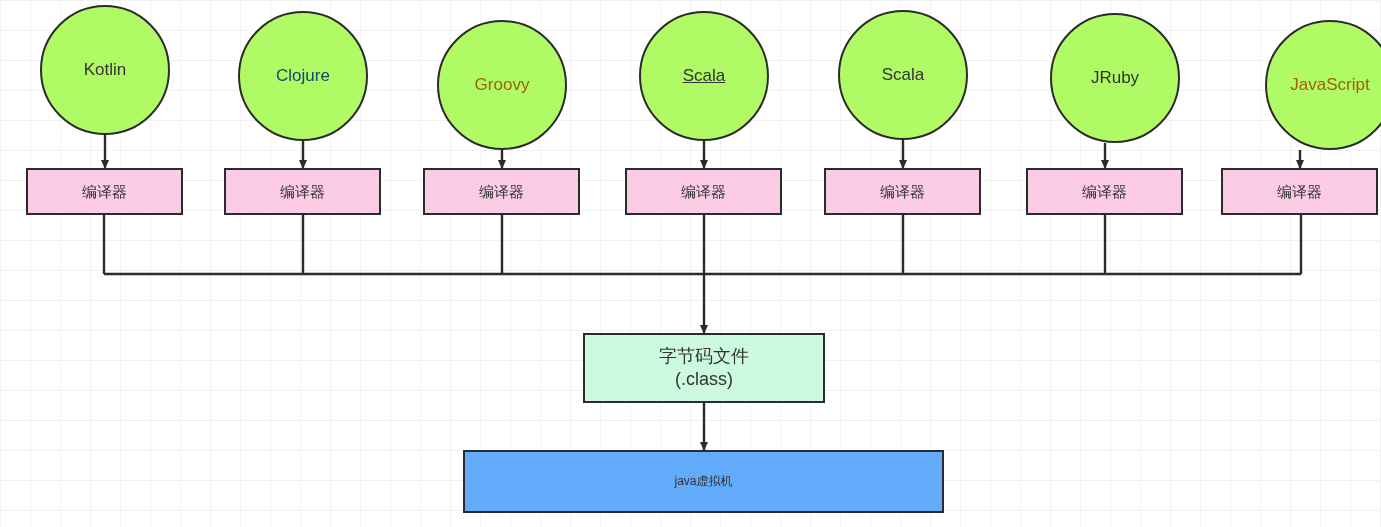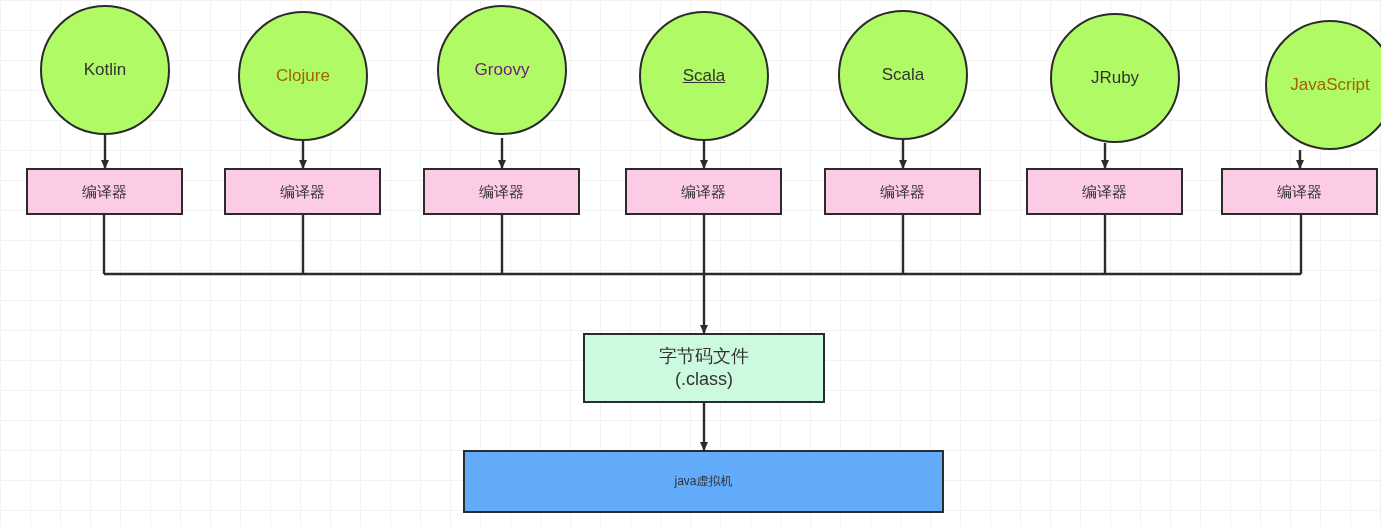--- a/index.html
+++ b/index.html
@@ -91,27 +91,27 @@
       </g>
   </svg>
 
   <div id="nodes-layer">
       <div class="node lang-circle" style="left: 40px; top: 5px; width: 130px; height: 130px; background: rgb(176, 250, 102); border-color: rgb(43, 43, 43); color: rgb(51, 51, 51);">
         <span>Kotlin</span>
       </div>
       <div class="node compiler-box" style="left: 26px; top: 168px; width: 157px; height: 47px; background: rgb(252, 204, 230); border-color: rgb(43, 43, 43); color: rgb(51, 51, 51);">
         <span>编译器</span>
       </div>
-      <div class="node lang-circle" style="left: 238px; top: 11px; width: 130px; height: 130px; background: rgb(176, 250, 102); border-color: rgb(43, 43, 43); color: #a16207;">
+      <div class="node lang-circle" style="left: 238px; top: 11px; width: 130px; height: 130px; background: rgb(176, 250, 102); border-color: rgb(43, 43, 43); color: #0c4a6e;">
         <span>Clojure</span>
       </div>
       <div class="node compiler-box" style="left: 224px; top: 168px; width: 157px; height: 47px; background: rgb(252, 204, 230); border-color: rgb(43, 43, 43); color: rgb(51, 51, 51);">
         <span>编译器</span>
       </div>
-      <div class="node lang-circle" style="left: 437px; top: 5px; width: 130px; height: 130px; background: rgb(176, 250, 102); border-color: rgb(43, 43, 43); color: #701a75;">
+      <div class="node lang-circle" style="left: 437px; top: 20px; width: 130px; height: 130px; background: rgb(176, 250, 102); border-color: rgb(43, 43, 43); color: #a16207;">
         <span>Groovy</span>
       </div>
       <div class="node compiler-box" style="left: 423px; top: 168px; width: 157px; height: 47px; background: rgb(252, 204, 230); border-color: rgb(43, 43, 43); color: rgb(51, 51, 51);">
         <span>编译器</span>
       </div>
       <div class="node lang-circle" style="left: 639px; top: 11px; width: 130px; height: 130px; background: rgb(176, 250, 102); border-color: rgb(43, 43, 43); color: rgb(51, 51, 51); text-decoration: underline;">
         <span>Scala</span>
       </div>
       <div class="node compiler-box" style="left: 625px; top: 168px; width: 157px; height: 47px; background: rgb(252, 204, 230); border-color: rgb(43, 43, 43); color: rgb(51, 51, 51);">
         <span>编译器</span>

